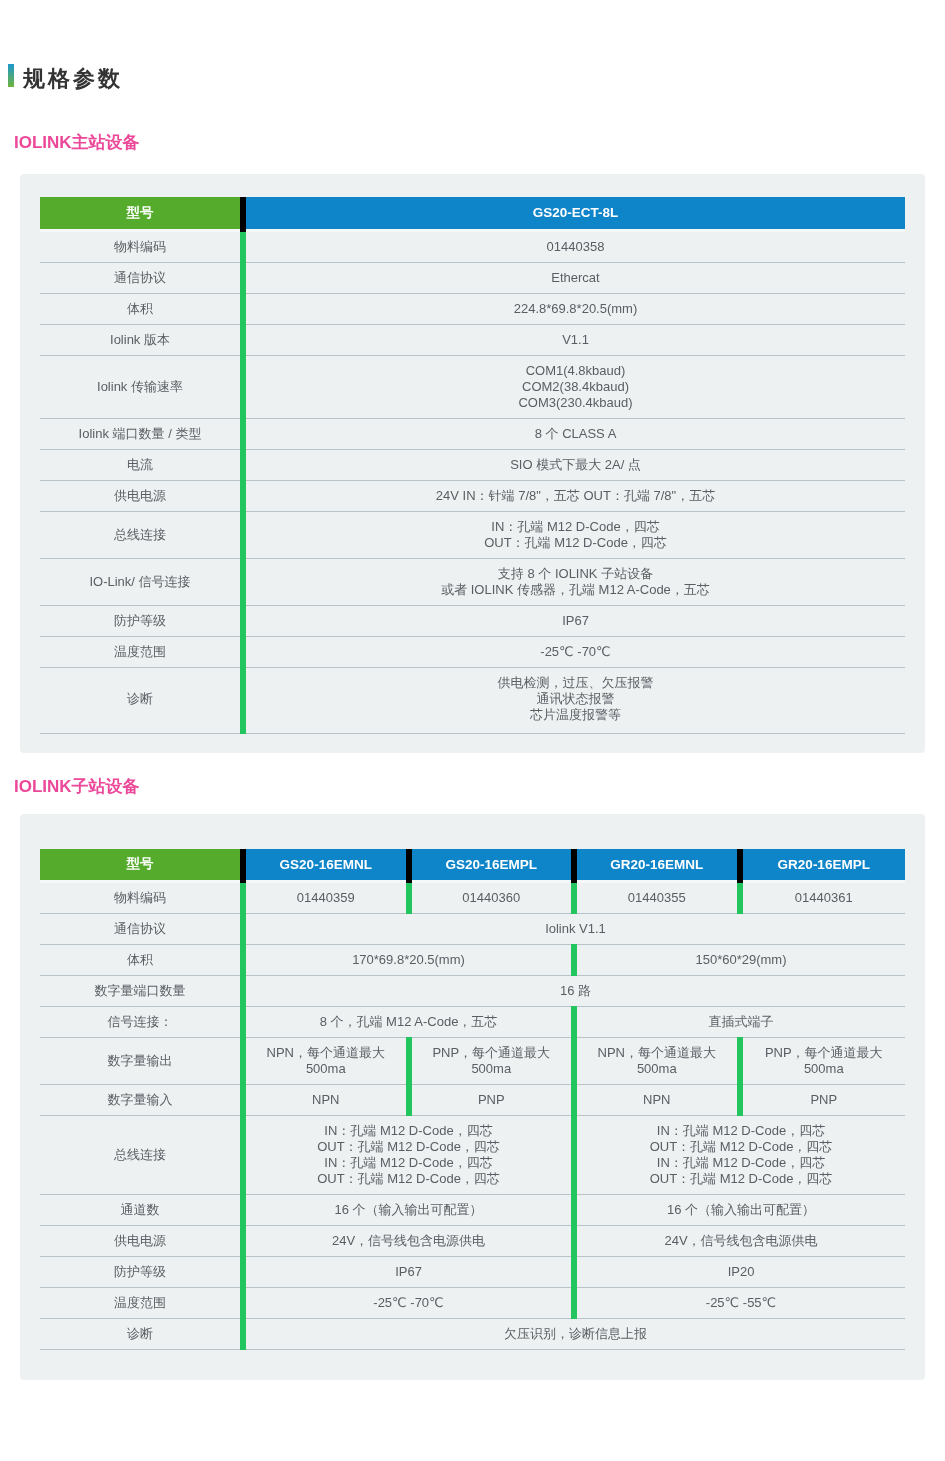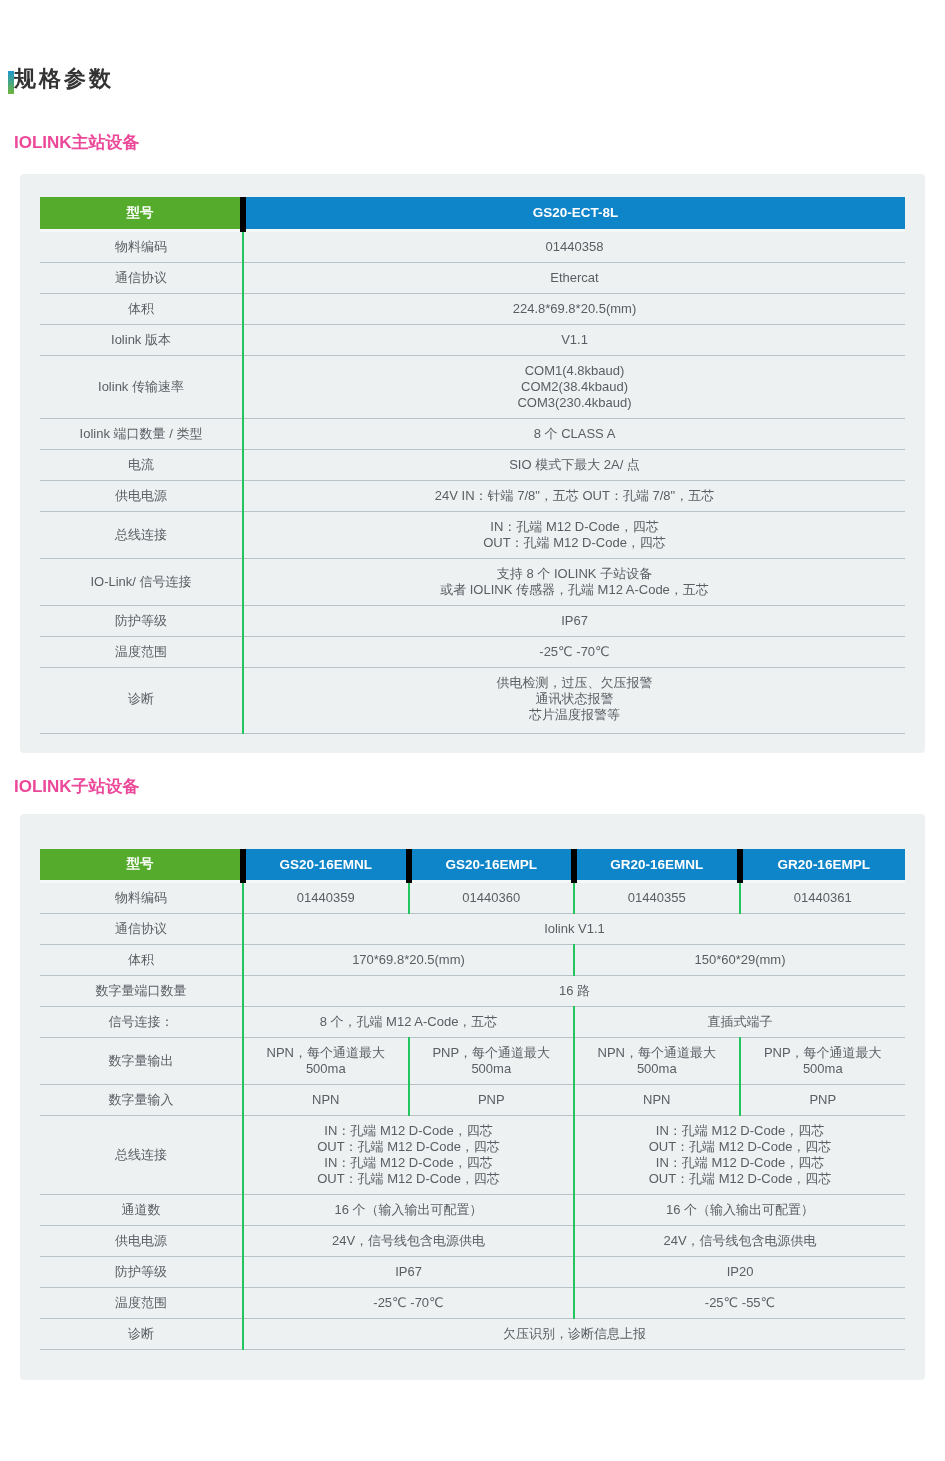--- a/index.html
+++ b/index.html
@@ -7,21 +7,22 @@
   body {
     width: 945px;
     min-height: 1461px;
     background: #ffffff;
     font-family: "Liberation Sans", "DejaVu Sans", sans-serif;
     color: #585e63;
   }
   
   .title-row {
     display: flex;
-    align-items: flex-end;
+    align-items: flex-start;
+    gap: 9px;
     margin: 64px 0 0 8px;
   }
   .accent-bar {
     width: 6px;
     height: 23px;
     background: linear-gradient(to bottom, var(--accent-top, #1e98cd), var(--accent-bottom, #6fb43c));
     flex: 0 0 auto;
   }
   .page-title {
     font-size: 22px;
@@ -70,21 +71,21 @@
     font-size: 13px;
     line-height: 16px;
     text-align: center;
     padding: 7px 4px;
     border-bottom: 1px solid #b7c3c9;
     color: #585e63;
     overflow: hidden;
   }
   td.lbl { }
   td.v {
-    border-left: 2px solid #22c55e;
+    border-left: 6px solid #22c55e;
     white-space: pre-line;
   }
   td.pad-lg { padding-bottom: 10px; }
 </style>
 </head>
 <body>
 
 <div class="title-row">
   <span class="accent-bar"></span>
   <h1 class="page-title">规格参数</h1>

